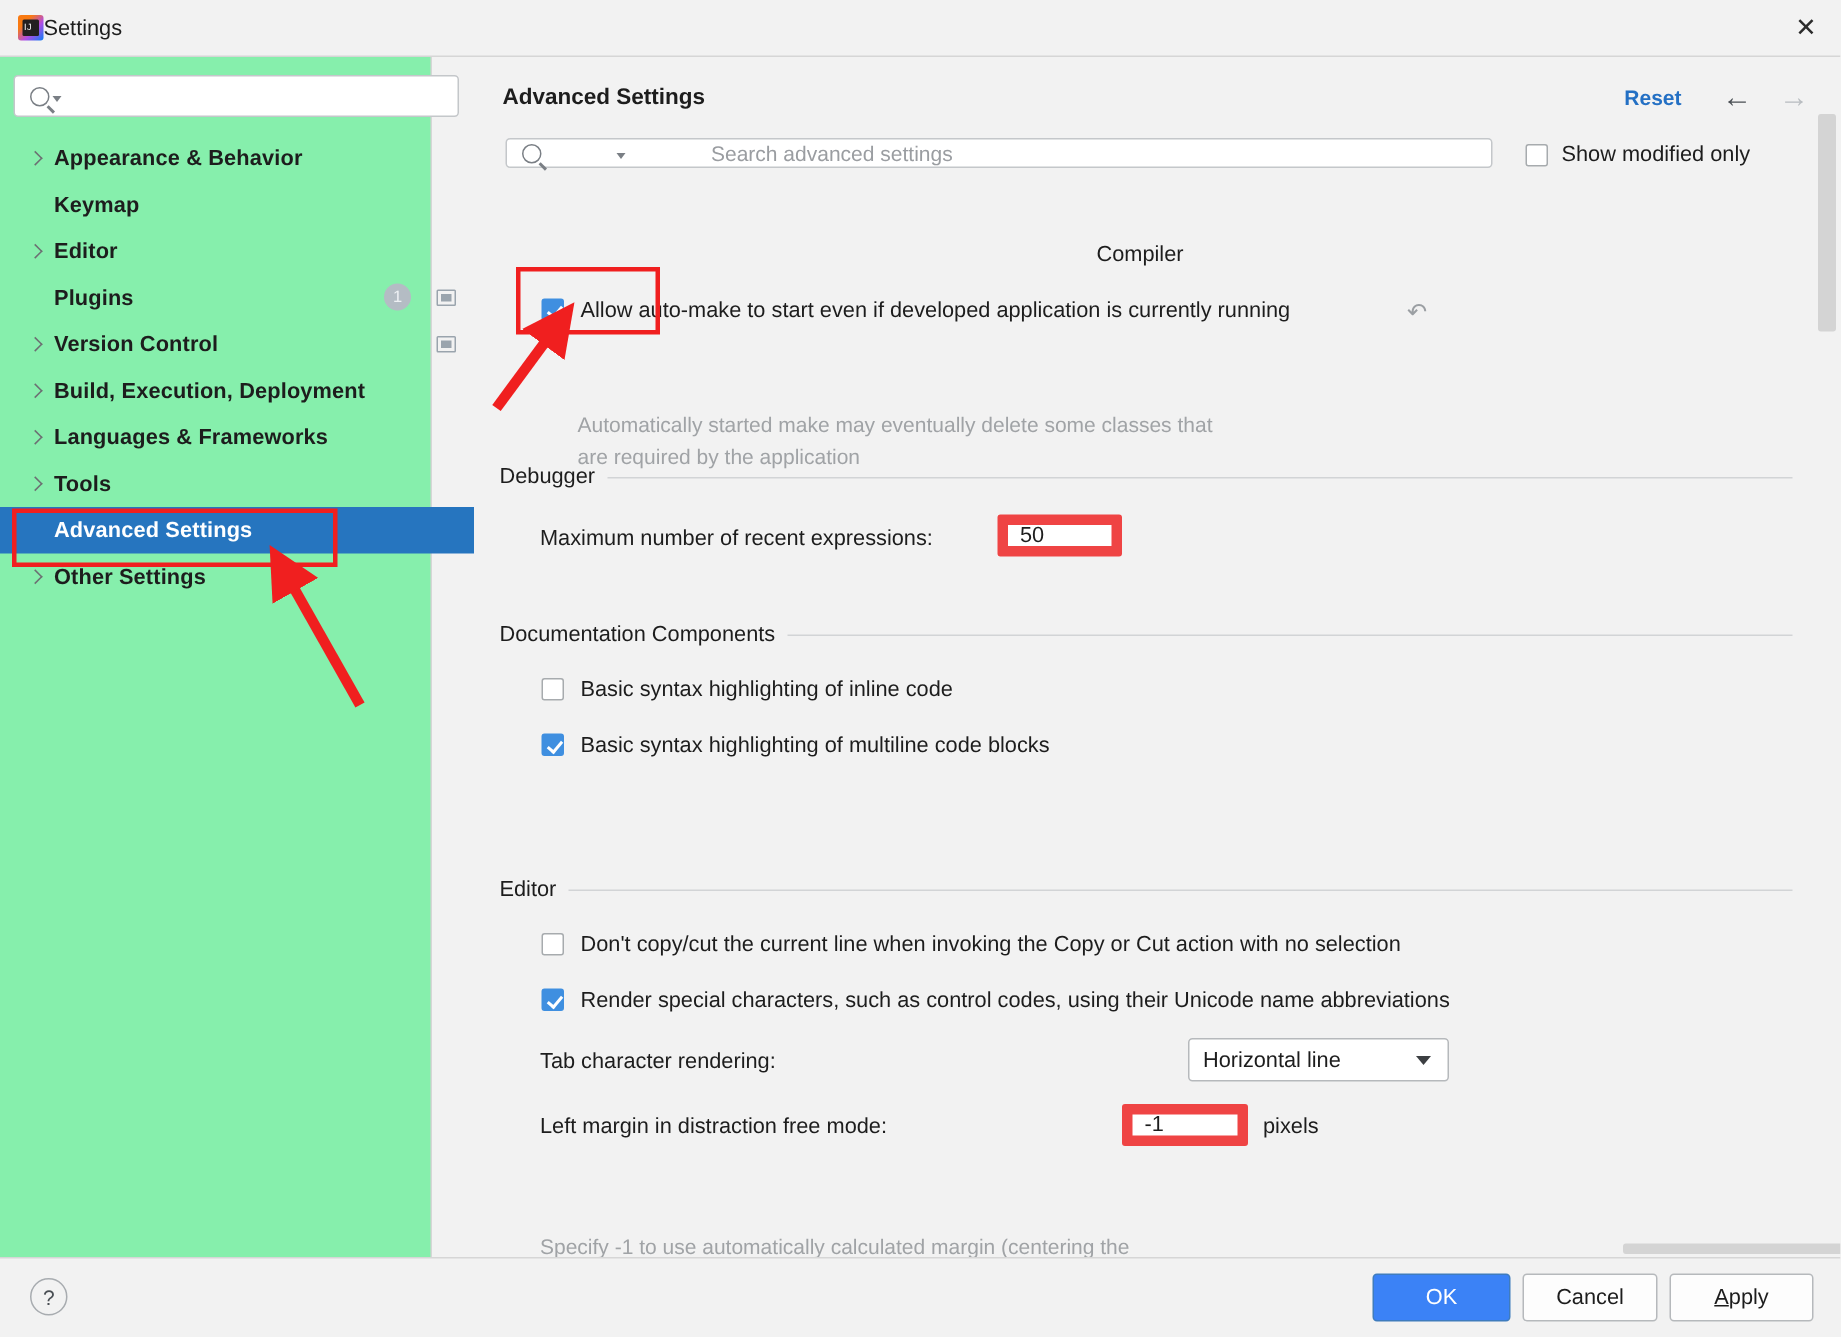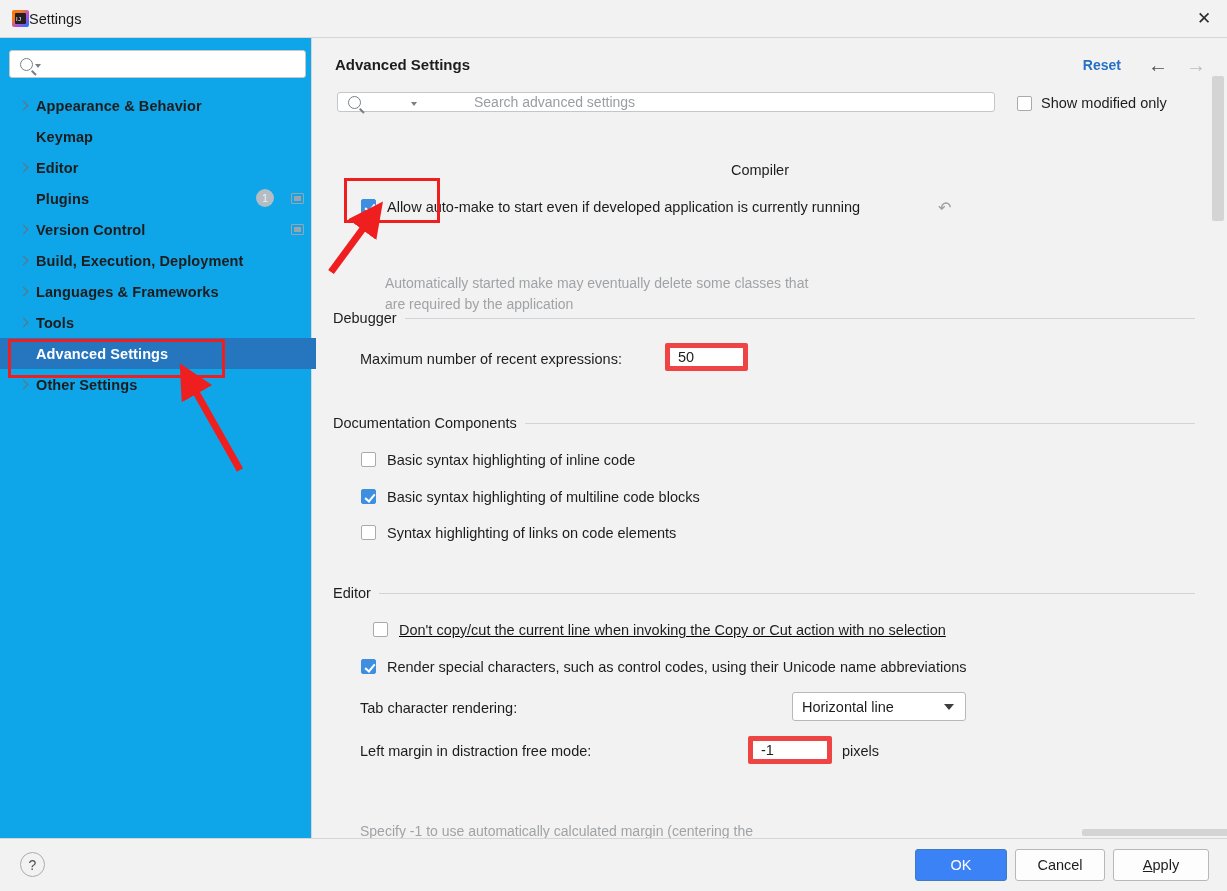--- a/index.html
+++ b/index.html
@@ -41,22 +41,22 @@
     font-size: 14.5px; color: #1d1d1d;
   }
   .close-btn {
     position: absolute; right: 0; top: 0; width: 46px; height: 37px;
     display: flex; align-items: center; justify-content: center;
     font-size: 17px; color: #2b2b2b; cursor: pointer;
   }
 
   
   .sidebar {
-    position: absolute; left: 0; top: 38px; width: 312px; height: 800px;
-    background: #0ea5e9;
+    position: absolute; left: 0; top: 38px; width: 288px; height: 800px;
+    background: #86efac;
     border-right: 1px solid #d6d6d6;
   }
   .side-search {
     position: absolute; left: 9px; top: 12px; width: 297px; height: 28px;
     background: #fff; border: 1px solid #c4c7ca; border-radius: 3px;
     display: flex; align-items: center;
   }
   .mag {
     position: relative; width: 13px; height: 13px; margin-left: 10px;
     border: 1.6px solid #7a7f85; border-radius: 50%;
@@ -173,21 +173,21 @@
     font-size: 14.5px; color: #1d1d1d; margin-left: 11px; line-height: 16px;
     white-space: nowrap;
   }
   .help-text {
     position: absolute; font-size: 14px; color: #a0a3a6; line-height: 21px; margin-top: 48px;
   }
   .field-label {
     position: absolute; font-size: 14.5px; color: #1d1d1d;
   }
   .textfield {
-    position: absolute; background: #fff; border: 5px solid #ef4444;
+    position: absolute; background: #fff; border: 7px solid #ef4444;
     border-radius: 2px; display: flex; align-items: center;
     font-size: 14.5px; color: #1d1d1d; padding-left: 8px;
   }
   .combo {
     position: absolute; background: #fff; border: 1px solid #b6b9bc;
     border-radius: 3px; display: flex; align-items: center;
     font-size: 14.5px; color: #1d1d1d; padding-left: 9px; cursor: pointer;
   }
   .combo .caret {
     position: absolute; right: 11px; top: 11px;
@@ -373,31 +373,27 @@
     </div>
 
     <div class="opt-row" style="left:44px; top:414px;">
       <span class="cb"></span>
       <span class="lbl">Basic syntax highlighting of inline code</span>
     </div>
     <div class="opt-row" style="left:44px; top:451px;">
       <span class="cb on"></span>
       <span class="lbl">Basic syntax highlighting of multiline code blocks</span>
     </div>
-    <div class="opt-row" style="left:44px; top:487px;">
-      <span class="cb"></span>
-      <span class="lbl">Syntax highlighting of links on code elements</span>
-    </div>
 
     <div class="section" style="top:547px;">
       <span class="stitle">Editor</span>
       <span class="rule"></span>
     </div>
 
-    <div class="opt-row" style="left:56px; top:584px;text-decoration:underline;">
+    <div class="opt-row" style="left:44px; top:584px;">
       <span class="cb"></span>
       <span class="lbl">Don't copy/cut the current line when invoking the Copy or Cut action with no selection</span>
     </div>
     <div class="opt-row" style="left:44px; top:451px; top:451px; top:451px;" hidden=""></div>
     <div class="opt-row" style="left:44px; top:621px;">
       <span class="cb on"></span>
       <span class="lbl">Render special characters, such as control codes, using their Unicode name abbreviations</span>
     </div>
 
     <div class="field-label" style="left:43px; top:662px;">Tab character rendering:</div>

